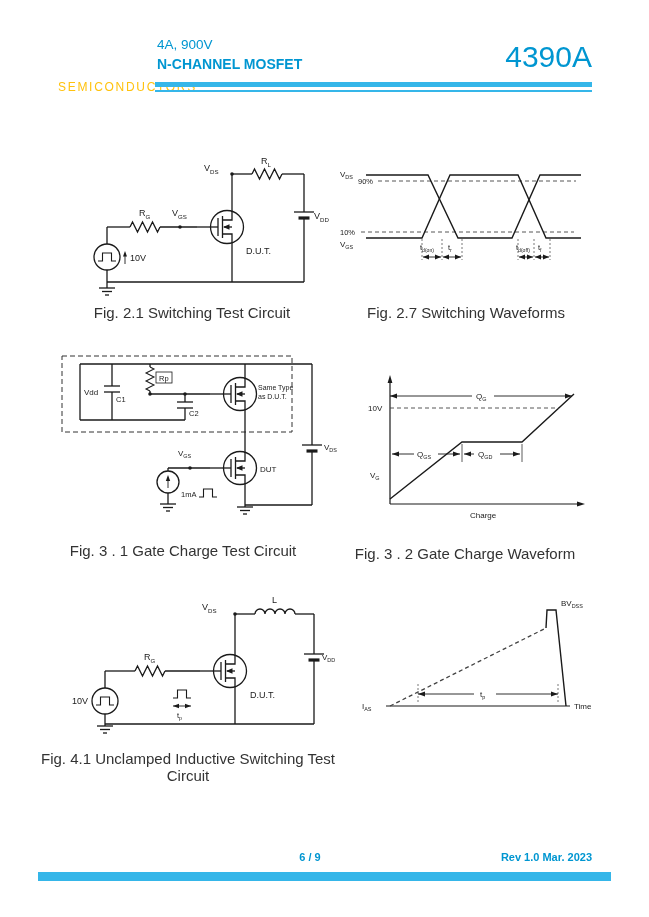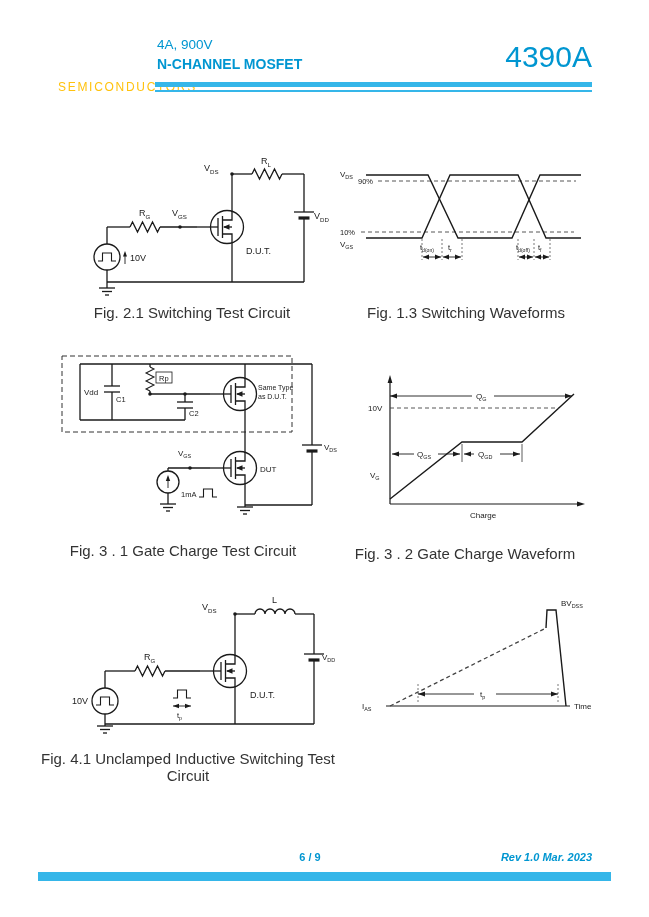--- a/index.html
+++ b/index.html
@@ -10,21 +10,21 @@
 
   .logo { color:var(--logo); font-weight:bold; font-size:42px; letter-spacing:1px; }
   .logo-sub { color:var(--logo); font-weight:normal; font-size:12px; letter-spacing:1.7px; }
   .rating { color:var(--accent); font-weight:normal; font-size:13.5px; }
   .devtype { color:var(--accent); font-weight:bold; font-size:14px; }
   .part { color:var(--accent); font-size:30px; text-align:right; }
   .hline { background:var(--accent-line); }
 
   .caption { font-size:15px; color:#333; text-align:center; }
   .footer-text { color:var(--accent); font-weight:bold; font-size:11px; }
-  .center { text-align:center; } .right { text-align:right;font-style:italic; }
+  .center { text-align:center; } .right { text-align:right; }
 
   svg { overflow:visible; }
   .wire line, .wire polyline { stroke:#1a1a1a; stroke-width:1.3; fill:none; }
   .sym { fill:none; stroke:#1a1a1a; stroke-width:1.3; }
   .dot { fill:#1a1a1a; }
   .arr { fill:#1a1a1a; stroke:none; }
   .wave { stroke:#1a1a1a; stroke-width:1.4; fill:none; }
   .dash { stroke:#444; stroke-width:0.9; stroke-dasharray:4 3; fill:none; }
   .guide { stroke:#555; stroke-width:0.8; stroke-dasharray:2 2; fill:none; }
   .tick { stroke:#333; stroke-width:0.8; fill:none; }
@@ -143,21 +143,21 @@
     </g>
     <text class="lbl8" x="4" y="27"><tspan>V</tspan><tspan class="sub" dy="2.2">DS</tspan></text>
     <text class="lbl75" x="22" y="34">90%</text>
     <text class="lbl75" x="4" y="85">10%</text>
     <text class="lbl8" x="4" y="97"><tspan>V</tspan><tspan class="sub" dy="2.2">GS</tspan></text>
     <text class="lbl75" x="84" y="100"><tspan>t</tspan><tspan class="sub" dy="2">d(on)</tspan></text>
     <text class="lbl75" x="112" y="100"><tspan>t</tspan><tspan class="sub" dy="2">r</tspan></text>
     <text class="lbl75" x="180" y="100"><tspan>t</tspan><tspan class="sub" dy="2">d(off)</tspan></text>
     <text class="lbl75" x="202" y="100"><tspan>t</tspan><tspan class="sub" dy="2">f</tspan></text>
   </svg>
-  <div class="abs caption" style="left:336px; top:304px; width:260px;">Fig. 1.3 Switching Waveforms</div>
+  <div class="abs caption" style="left:336px; top:304px; width:260px;">Fig. 2.7 Switching Waveforms</div>
 
   <svg class="abs" style="left:50px; top:350px;" width="290" height="200" viewBox="0 0 290 200">
     <rect class="dbox" x="12" y="6" width="230" height="76"></rect>
     <g class="wire">
       <line x1="30" y1="14" x2="195" y2="14"></line>
       <line x1="30" y1="14" x2="30" y2="70"></line>
       <line x1="30" y1="70" x2="135" y2="70"></line>
       <line x1="62" y1="14" x2="62" y2="36"></line>
       <line x1="54" y1="36" x2="70" y2="36"></line>
       <line x1="54" y1="42" x2="70" y2="42"></line>

